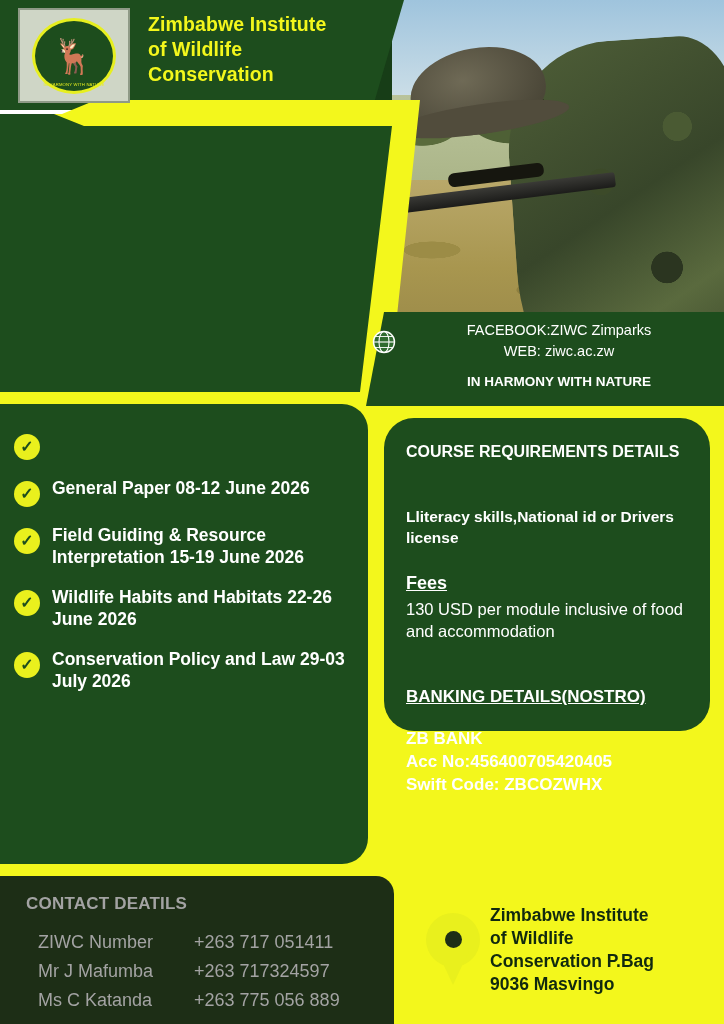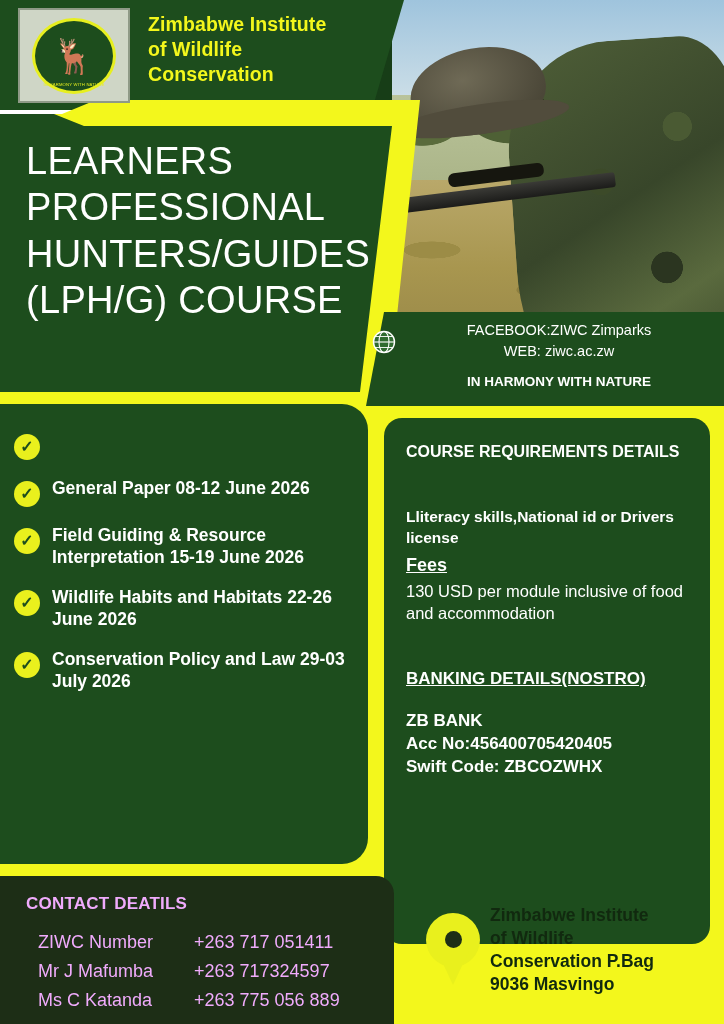--- a/index.html
+++ b/index.html
@@ -254,36 +254,36 @@
     color: #ffffff;
     font-size: 17.5px;
     font-weight: bold;
     line-height: 1.28;
   }
 
   
   .details-panel {
     position: absolute;
     left: 384px; top: 418px;
-    width: 326px; height: 526px;
-    background: #1d4d1d;
-    border-radius: 18px;
+    width: 326px; height: 313px;
+    background: #1d4d1d;
+    border-radius: 30px;
     z-index: 5;
     padding: 24px 16px 16px 22px;
     color: #ffffff;
   }
   .details-panel .req-title {
     font-size: 16px; font-weight: bold; line-height: 1.3;
     margin-bottom: 8px;
   }
   .details-panel .req-body {
     font-size: 15.5px; font-weight: bold; line-height: 1.35; margin-top: 44px;
   }
   .fees-head {
-    margin-top: 6px;
+    margin-top: 24px;
     font-size: 18px; font-weight: bold;
     text-decoration: underline;
   }
   .fees-body {
     margin-top: 4px;
     font-size: 16.5px; line-height: 1.36;
   }
   .bank-head {
     margin-top: 44px;
     font-size: 17px; font-weight: bold;
@@ -303,21 +303,21 @@
     z-index: 2;
   }
   .contact-panel {
     position: absolute;
     left: 0; top: 876px;
     width: 394px; height: 148px;
     background: #1d2e16;
     border-radius: 0 18px 0 0;
     z-index: 5;
     padding: 18px 14px 10px 26px;
-    color: #f0abfc;
+    color: #a3a3a3;
   }
   .contact-title {
     font-size: 17px; font-weight: bold; letter-spacing: .2px;
     margin-bottom: 14px;
   }
   .contact-row {
     display: flex;
     font-size: 18px;
     line-height: 1.62;
   }
@@ -391,26 +391,20 @@
   </div>
 
   <div class="org-title">
     <div>Zimbabwe Institute</div>
     <div>of Wildlife</div>
     <div>Conservation</div>
   </div>
 
   <div class="yellow-band"></div>
   <div class="title-green"></div>
-  <div class="title-text">
-    <div>LEARNERS</div>
-    <div>PROFESSIONAL</div>
-    <div>HUNTERS/GUIDES</div>
-    <div>(LPH/G) COURSE</div>
-  </div>
 
   <div class="web-strip"></div>
   <svg class="globe-icon" viewBox="0 0 24 24">
     <circle cx="12" cy="12" r="10.5" fill="#2f6b2f" stroke="#ffffff" stroke-width="1.4"></circle>
     <ellipse cx="12" cy="12" rx="5" ry="10.5" fill="none" stroke="#ffffff" stroke-width="1.1"></ellipse>
     <line x1="1.5" y1="12" x2="22.5" y2="12" stroke="#ffffff" stroke-width="1.1"></line>
     <line x1="3" y1="6.5" x2="21" y2="6.5" stroke="#ffffff" stroke-width="0.9"></line>
     <line x1="3" y1="17.5" x2="21" y2="17.5" stroke="#ffffff" stroke-width="0.9"></line>
   </svg>
   <div class="web-lines">

